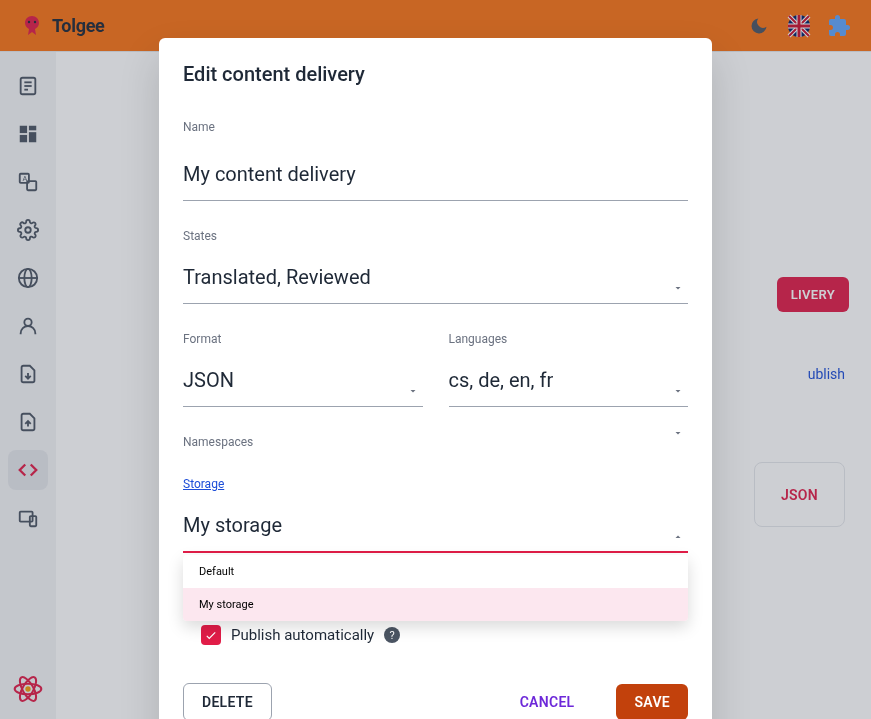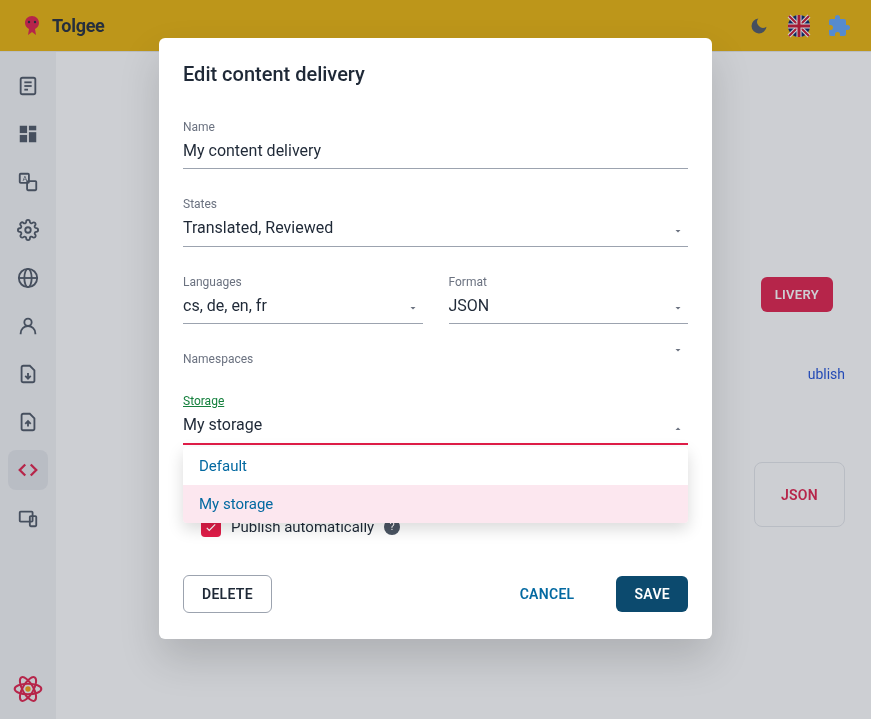--- a/index.html
+++ b/index.html
@@ -1,69 +1,69 @@
 <!DOCTYPE html>
 <html><head>
 <meta charset="utf-8">
 <style>
   * { box-sizing: border-box; margin: 0; padding: 0; font-family: -apple-system, BlinkMacSystemFont, "Segoe UI", Roboto, sans-serif; }
   body { width: 871px; height: 719px; overflow: hidden; background: #f5f5f5; position: relative; }
   
   
-  .topbar { height: 52px; background: #eab308; display: flex; align-items: center; justify-content: space-between; padding: 0 20px; border-bottom: 1px solid #e5e7eb; }
+  .topbar { height: 52px; background: #f97316; display: flex; align-items: center; justify-content: space-between; padding: 0 20px; border-bottom: 1px solid #e5e7eb; }
   .brand { display: flex; align-items: center; gap: 8px; }
   .brand-logo { width: 24px; height: 24px; }
   .brand-name { font-size: 18px; font-weight: 700; color: #1f2937; letter-spacing: -0.3px; }
   .topbar-right { display: flex; align-items: center; gap: 16px; }
   .icon-btn-top { width: 24px; height: 24px; display: flex; align-items: center; justify-content: center; cursor: pointer; color: #4b5563; }
   .flag, .puzzle { width: 24px; height: 24px; }
   
   
   .sidebar { position: absolute; left: 0; top: 52px; bottom: 0; width: 56px; background: #f3f4f6; display: flex; flex-direction: column; align-items: center; padding-top: 14px; gap: 8px; }
   .sidebar-item { width: 40px; height: 40px; display: flex; align-items: center; justify-content: center; border-radius: 8px; cursor: pointer; color: #4b5563; }
   .sidebar-item.active { background: #e5e7eb; color: #e11d48; }
   .sidebar-spacer { flex: 1; }
   .sidebar-bottom { width: 32px; height: 32px; margin-bottom: 14px; }
 
   
   .bg-content { position: absolute; left: 56px; right: 0; top: 52px; bottom: 0; background: #fff; }
-  .bg-pill-btn { position: absolute; right: 38px; top: 225px; background: #e11d48; color: #fff; font-size: 13px; font-weight: 600; padding: 10px 14px; border-radius: 6px; letter-spacing: 0.3px; }
+  .bg-pill-btn { position: absolute; right: 22px; top: 225px; background: #e11d48; color: #fff; font-size: 13px; font-weight: 600; padding: 10px 14px; border-radius: 6px; letter-spacing: 0.3px; }
   .bg-text1 { position: absolute; right: 26px; top: 314px; color: #1d4ed8; font-size: 14px; }
   .bg-card { position: absolute; right: 26px; top: 410px; border: 1px solid #e5e7eb; border-radius: 8px; padding: 22px 26px; }
   .bg-publish { color: #e11d48; font-size: 14px; font-weight: 600; letter-spacing: 0.3px; }
 
   
   .overlay { position: absolute; inset: 0; background: rgba(55,65,81,0.25); display: flex; align-items: flex-start; justify-content: center; padding-top: 38px; }
   .modal { width: 553px; background: #fff; border-radius: 6px; box-shadow: 0 20px 40px rgba(0,0,0,0.15); padding: 24px 24px 26px; position: relative; z-index: 10; }
   .modal-title { font-size: 20px; font-weight: 500; color: #1f2937; margin-bottom: 34px; }
   
   .field { margin-bottom: 28px; position: relative; }
   .field-label { font-size: 12px; color: #6b7280; display: block; margin-bottom: 6px; }
-  .field-label.accent { color: #15803d; text-decoration: underline; }
-  .field-value { font-size: 16px; color: #1f2937; padding-bottom: 6px; border: none; border-bottom: 1px solid #9ca3af; background: transparent; width: 100%; outline: none; line-height: 1.4; }
+  .field-label.accent { color: #1d4ed8; text-decoration: underline; }
+  .field-value { font-size: 20px; color: #1f2937; padding-bottom: 12px; border: none; border-bottom: 1px solid #9ca3af; background: transparent; width: 100%; outline: none; line-height: 1.4; margin-top: 20px; }
   .field-value.accent-underline { border-bottom: 2px solid #e11d48; }
   .select-chevron { position: absolute; right: 4px; bottom: 10px; color: #6b7280; pointer-events: none; }
   .row { display: flex; gap: 26px; margin-bottom: 28px; }
   .row .field { flex: 1; margin-bottom: 0; }
   
   .dropdown-panel { position: absolute; left: 0; right: 0; top: 100%; background: #fff; box-shadow: 0 6px 16px rgba(0,0,0,0.15); border-radius: 4px; z-index: 20; overflow: hidden; margin-top: 2px; }
-  .dropdown-option { padding: 10px 16px; font-size: 15px; color: #0369a1; cursor: pointer; }
+  .dropdown-option { padding: 10px 16px; font-size: 11px; color: #000000; cursor: pointer; }
   .dropdown-option.selected { background: #fce7ef; }
   
   .checkbox-row { display: flex; align-items: center; gap: 10px; margin-top: 72px; margin-bottom: 38px; padding-left: 18px; }
   .checkbox { width: 20px; height: 20px; border-radius: 4px; background: #e11d48; display: flex; align-items: center; justify-content: center; cursor: pointer; }
   .checkbox-label { font-size: 15px; color: #1f2937; }
   .help-icon { width: 16px; height: 16px; border-radius: 50%; background: #4b5563; color: #fff; font-size: 11px; display: flex; align-items: center; justify-content: center; cursor: pointer; }
   
   .modal-footer { display: flex; align-items: center; justify-content: space-between; gap: 34px; }
   .footer-right { display: flex; align-items: center; gap: 24px; }
   .btn { font-size: 14px; font-weight: 600; letter-spacing: 0.3px; padding: 10px 18px; border-radius: 6px; cursor: pointer; border: none; background: transparent; }
   .btn-delete { color: #1f2937; border: 1px solid #9ca3af; }
-  .btn-cancel { color: #0369a1; }
-  .btn-save { background: #0c4a6e; color: #fff; }
+  .btn-cancel { color: #6d28d9; }
+  .btn-save { background: #c2410c; color: #fff; }
 </style>
 </head>
 <body>
 
 <div class="topbar">
   <div class="brand">
     <svg class="brand-logo" viewBox="0 0 24 24">
         <path fill="#e11d48" d="M12 2C8 2 5 5 5 9c0 3 2 5 4 6l-1 6 4-3 4 3-1-6c2-1 4-3 4-6 0-4-3-7-7-7z"></path>
         <circle cx="9" cy="8" r="1.2" fill="#1f2937"></circle>
         <circle cx="15" cy="8" r="1.2" fill="#1f2937"></circle>
@@ -191,33 +191,33 @@
     <div class="field">
       <label class="field-label">States</label>
       <div class="field-value">Translated, Reviewed</div>
       <svg class="select-chevron" width="12" height="12" viewBox="0 0 24 24">
           <path fill="currentColor" d="M7 10l5 5 5-5z"></path>
         </svg>
     </div>
 
     <div class="row">
       <div class="field">
+        <label class="field-label">Format</label>
+        <div class="field-value">JSON</div>
+        <svg class="select-chevron" width="12" height="12" viewBox="0 0 24 24">
+            <path fill="currentColor" d="M7 10l5 5 5-5z"></path>
+          </svg>
+      </div>
+      <div class="field">
         <label class="field-label">Languages</label>
         <div class="field-value">cs, de, en, fr</div>
         <svg class="select-chevron" width="12" height="12" viewBox="0 0 24 24">
             <path fill="currentColor" d="M7 10l5 5 5-5z"></path>
           </svg>
       </div>
-      <div class="field">
-        <label class="field-label">Format</label>
-        <div class="field-value">JSON</div>
-        <svg class="select-chevron" width="12" height="12" viewBox="0 0 24 24">
-            <path fill="currentColor" d="M7 10l5 5 5-5z"></path>
-          </svg>
-      </div>
     </div>
 
     <div class="field">
       <label class="field-label">Namespaces</label>
       <svg class="select-chevron" width="12" height="12" viewBox="0 0 24 24">
           <path fill="currentColor" d="M7 10l5 5 5-5z"></path>
         </svg>
     </div>
 
     <div class="field" style="margin-bottom:0;">

